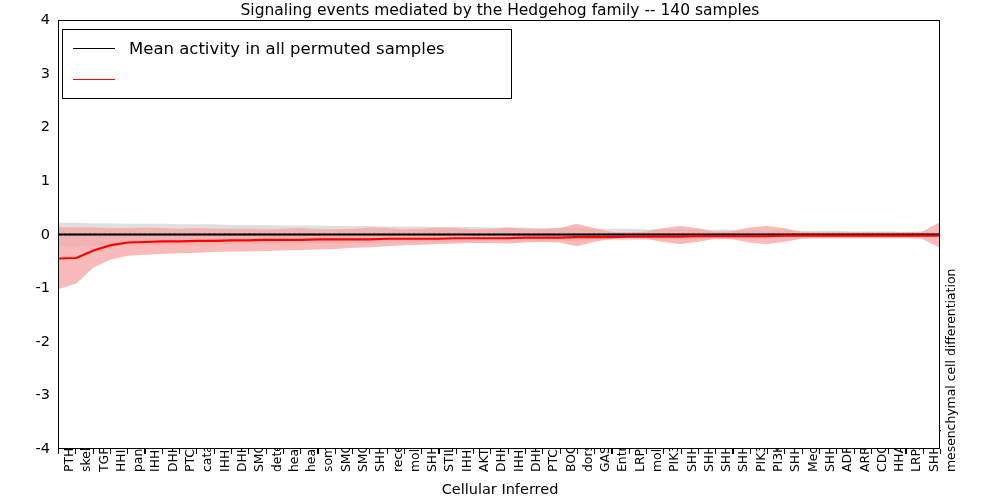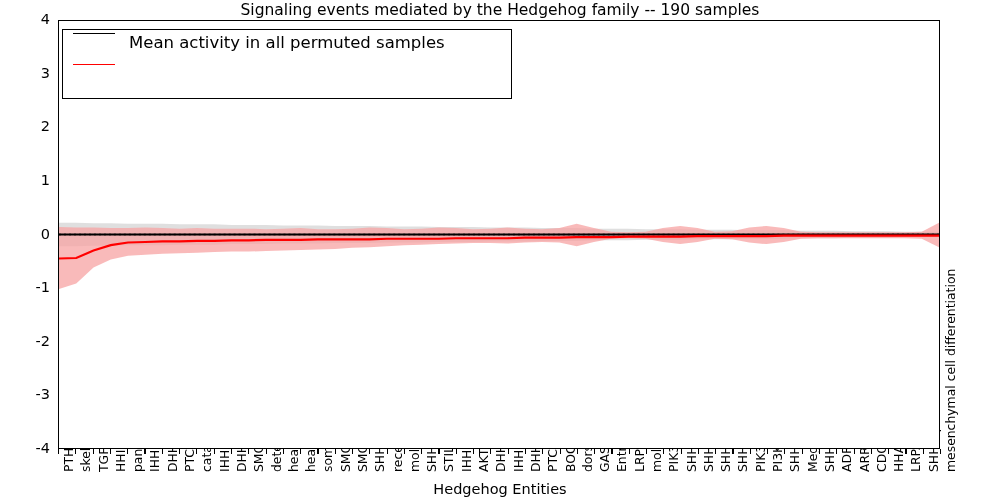--- a/index.html
+++ b/index.html
@@ -70,36 +70,36 @@
 
   
   .legend-box{
     position:absolute;left:62px;top:29px;
     width:450px;height:70px;
     border:1.3px solid #000;background:#fff;
     box-sizing:border-box;
   }
   .legend-row{
     position:absolute;left:10px;height:30px;
-    display:flex;align-items:flex-start;
+    display:flex;align-items:center;
   }
   .legend-row.r0{top:3px;}
   .legend-row.r1{top:34px;}
   .legend-swatch{
     width:42px;height:0;border-top:1.6px solid #000;margin-right:14px;
   }
   .legend-swatch.red{border-top-color:#ff0000;}
   .legend-text{font-size:16.5px;color:#000;white-space:nowrap;}
 </style>
 </head>
 <body>
 
 <div id="root">
 
-  <div class="chart-title">Signaling events mediated by the Hedgehog family -- 190 samples</div>
+  <div class="chart-title">Signaling events mediated by the Hedgehog family -- 140 samples</div>
 
   <div class="ylabel">Inferred Activity</div>
 
   <div id="ytick-layer">
       <div class="ytick-label" style="top: 440px; left: 0px; width: 50px;">-4</div>
       <div class="ytick-label" style="top: 386.375px; left: 0px; width: 50px;">-3</div>
       <div class="ytick-mark inner" style="top: 395.375px;"></div>
       <div class="ytick-mark right" style="top: 395.375px;"></div>
       <div class="ytick-label" style="top: 332.75px; left: 0px; width: 50px;">-2</div>
       <div class="ytick-mark inner" style="top: 341.75px;"></div>
@@ -243,14 +243,14 @@
   <div class="legend-box">
     <div class="legend-row r0">
       <span class="legend-swatch"></span>
       <span class="legend-text">Mean activity in all permuted samples</span>
     </div>
     <div class="legend-row r1">
       <span class="legend-swatch red"></span>
     </div>
   </div>
 
-  <div class="xlabel">Hedgehog Entities</div>
+  <div class="xlabel">Cellular Inferred</div>
 </div>
 
 </body></html>

